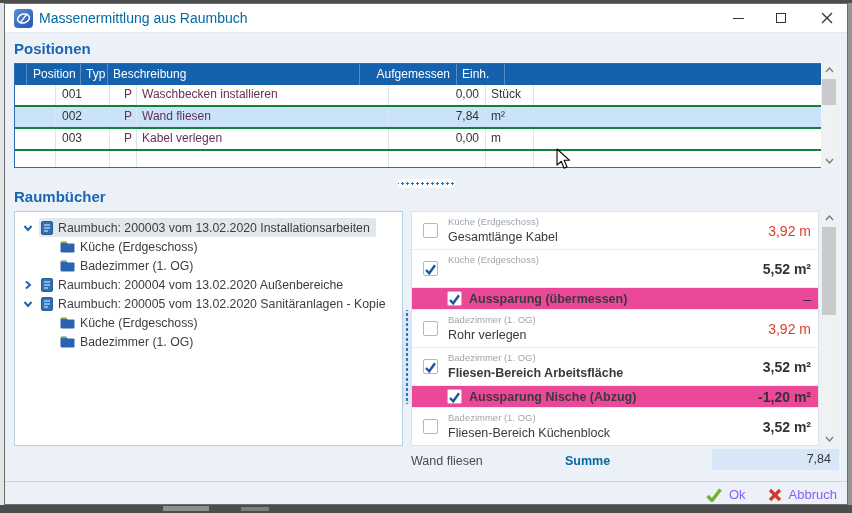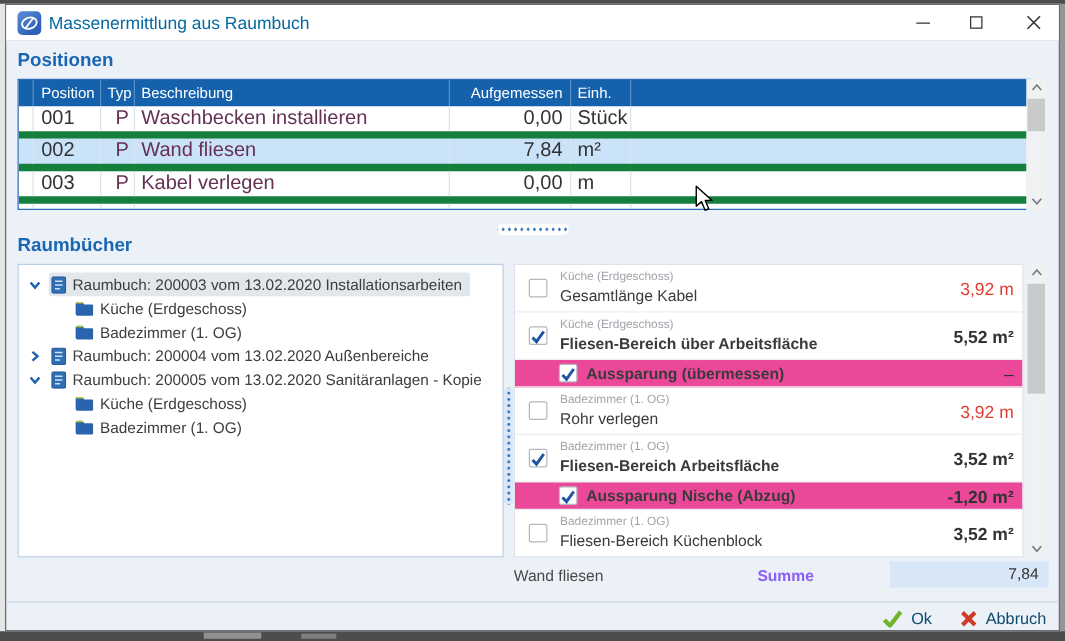--- a/index.html
+++ b/index.html
@@ -32,21 +32,21 @@
 
   
   .sec-label { position:absolute; left:9px; font-size:15px; font-weight:bold; color:#1a66b2; white-space:nowrap; }
   .pos-label { top:36px; } .rb-label { top:184px; }
 
   
   .pos-box { position:absolute; left:9px; top:59px; width:811px; height:105px; background:#fff;
              border:1px solid #2a6db8; box-sizing:border-box; overflow:hidden; }
   .t-head { display:flex; height:21px; background:#1561ac; color:#fff; font-size:12px; }
   .t-head .c { line-height:21px; border-right:1px solid rgba(255,255,255,0.28); }
-  .t-row { display:flex; height:20px; font-size:16px; color:#333; border-bottom:6px solid #15803d; }
+  .t-row { display:flex; height:20px; font-size:12px; color:#333; border-bottom:2px solid #15803d;padding-left:29px; }
   .t-row .c { line-height:19px; border-right:1px solid #dce4ed; }
   .t-row.selected { background:#cbe3f8; }
   .c { box-sizing:border-box; white-space:nowrap; overflow:hidden; }
   .c.gut { width:12px; }
   .c.pos { width:54px; padding-left:6px; }
   .c.typ { width:27px; text-align:right; padding-right:4px; }
   .t-head .c.typ { text-align:left; padding-left:5px; }
   .c.bes { width:252px; padding-left:5px; }
   .c.auf { width:97px; text-align:right; padding-right:6px; }
   .c.ein { width:48px; padding-left:5px; }
@@ -97,28 +97,28 @@
   .m-name { display:block; font-size:12.5px; color:#3a3a3a; line-height:16px; margin-top:1px; white-space:nowrap; }
   .m-row.bold-name .m-name { font-weight:bold; }
   .m-sub-label { position:absolute; left:57px; top:50%; transform:translateY(-50%);
                  font-size:12.5px; font-weight:bold; color:#3a3a3a; white-space:nowrap; }
   .m-val { position:absolute; right:7px; top:50%; transform:translateY(-50%); font-size:14px; color:#333; white-space:nowrap; }
   .m-val.strong { font-weight:bold; }
   .m-val.red { color:#e03a2e; }
 
   
   .sum-pos { position:absolute; left:406px; top:447px; font-size:12.5px; color:#4a4a4a; line-height:20px; }
-  .sum-lbl { position:absolute; left:560px; top:447px; width:127px; text-align:center; font-weight:bold; font-size:12.5px; color:#8b5cf6; line-height:20px; }
+  .sum-lbl { position:absolute; left:560px; top:447px; width:127px; text-align:left; font-weight:bold; font-size:12.5px; color:#0369a1; line-height:20px; }
   .sum-box { position:absolute; left:707px; top:445px; width:127px; height:21px; background:#d7e7f7;
              font-size:12.5px; color:#333; text-align:right; line-height:21px; padding-right:8px; box-sizing:border-box; }
 
   
   .btm-sep { position:absolute; left:0; top:477px; width:842px; height:1px; background:#ccd7e3; }
   .btn-row { position:absolute; top:483px; right:10px; display:flex; gap:22px; align-items:center; }
-  .dlg-btn { display:flex; align-items:center; gap:7px; font-size:13px; color:#0c4a6e; white-space:nowrap; }
+  .dlg-btn { display:flex; align-items:center; gap:7px; font-size:13px; color:#8b5cf6; white-space:nowrap; }
 
   .cursor { position:absolute; left:556px; top:148px; z-index:99; }
 </style>
 </head>
 <body>
 
 <div id="screen">
   <div class="bg-left"></div>
   <div class="bg-right"></div>
   <div class="artifact-a"></div>
@@ -316,21 +316,20 @@
       </div>
 
       <div class="m-row main bold-name">
         <span class="cb">
           <svg width="13" height="13" viewBox="0 0 13 13">
               <polyline points="2,7 5.2,10.3 11,2.2" fill="none" stroke="#1d55a0" stroke-width="2.4"></polyline>
             </svg>
         </span>
         <span class="m-texts">
           <span class="m-room">Küche (Erdgeschoss)</span>
-          <span class="m-name">Fliesen-Bereich über Arbeitsfläche</span>
         </span>
         <span class="m-val strong">5,52 m²</span>
       </div>
 
       <div class="m-row sub">
         <span class="cb">
           <svg width="13" height="13" viewBox="0 0 13 13">
               <polyline points="2,7 5.2,10.3 11,2.2" fill="none" stroke="#1d55a0" stroke-width="2.4"></polyline>
             </svg>
         </span>

